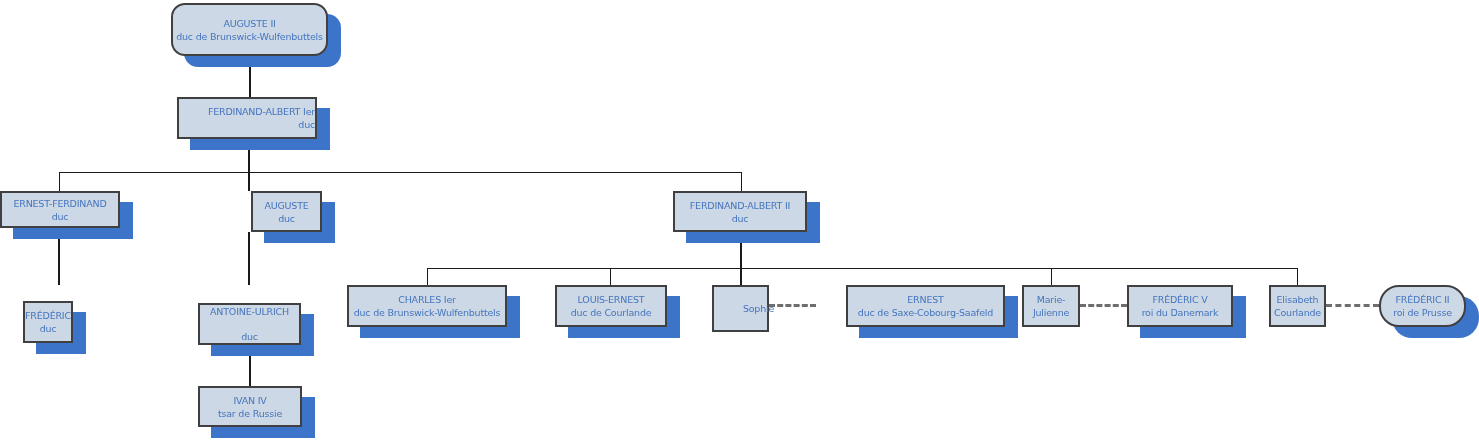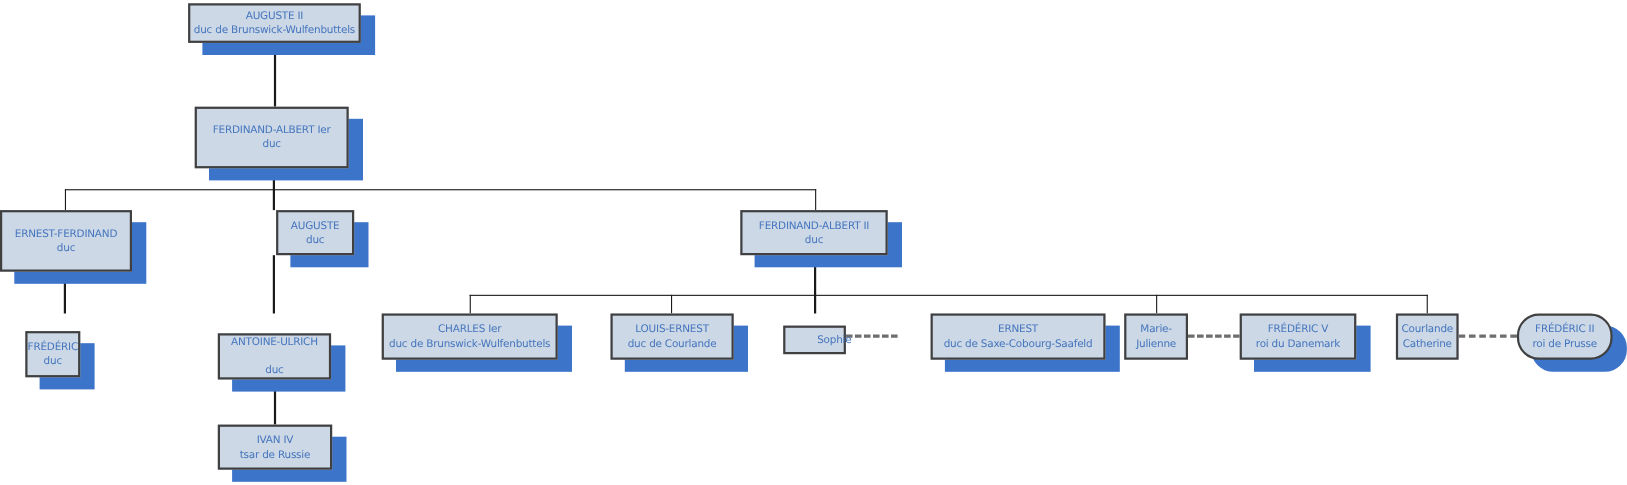--- a/index.html
+++ b/index.html
@@ -30,31 +30,31 @@
   .nm,.ti{ white-space:nowrap; display:block; }
   .wrap .nm,.wrap .ti{ white-space:normal; }
   .ti:empty{ display:none; }
   .seg{ position:absolute; background:#1a1a1a; z-index:1; }
   .dash{
     position:absolute; height:0;
     border-top:3px dashed #6e6e6e;
     z-index:1;
   }
   
-  #n0{left:171px;top:3px;width:157px;height:36px;}
-  #n1{left:177px;top:97px;width:140px;height:56px;}
-  #n2{left:0px;top:191px;width:120px;height:56px;}
+  #n0{left:171px;top:3px;width:157px;height:53px;border-radius:14px;}
+  #n1{left:177px;top:97px;width:140px;height:42px;align-items:flex-end;}
+  #n2{left:0px;top:191px;width:120px;height:37px;}
   #n3{left:213px;top:191px;width:71px;height:41px;margin-left:38px;}
   #n4{left:673px;top:191px;width:134px;height:41px;}
   #n5{left:23px;top:301px;width:50px;height:42px;}
   #n6{left:198px;top:303px;width:103px;height:42px;justify-content:space-between;}
   #n7{left:198px;top:386px;width:104px;height:41px;}
   #n8{left:347px;top:285px;width:160px;height:42px;}
   #n9{left:555px;top:285px;width:112px;height:42px;}
-  #n10{left:712px;top:296px;width:57px;height:26px;padding-left:36px;}
+  #n10{left:712px;top:285px;width:57px;height:47px;padding-left:36px;}
   #n11{left:816px;top:285px;width:159px;height:42px;margin-left:30px;}
   #n12{left:1022px;top:285px;width:58px;height:42px;text-align:center;}
   #n13{left:1127px;top:285px;width:106px;height:42px;}
   #n14{left:1269px;top:285px;width:57px;height:42px;}
   #n15{left:1379px;top:285px;width:87px;height:42px;border-radius:20px;}
   
   #c-s1{left:249px;top:43px;width:2px;height:54px;}
   #c-s2{left:248px;top:139px;width:2px;height:52px;}
   #c-s3{left:59px;top:172px;width:683px;height:1px;}
   #c-s4{left:59px;top:172px;width:1px;height:19px;}
@@ -146,21 +146,21 @@
   </div>
   <div class="node wrap" id="n12">
     <span class="nm">Marie-Julienne</span>
 
   </div>
   <div class="node shadowed" id="n13">
     <span class="nm">FRÉDÉRIC V</span>
     <span class="ti">roi du Danemark</span>
   </div>
   <div class="node wrap" id="n14">
-    <span class="nm">Courlande Catherine</span>
+    <span class="nm">Elisabeth Courlande</span>
 
   </div>
   <div class="node shadowed" id="n15">
     <span class="nm">FRÉDÉRIC II</span>
     <span class="ti">roi de Prusse</span>
   </div>
 
 </div>
 
 </body></html>

